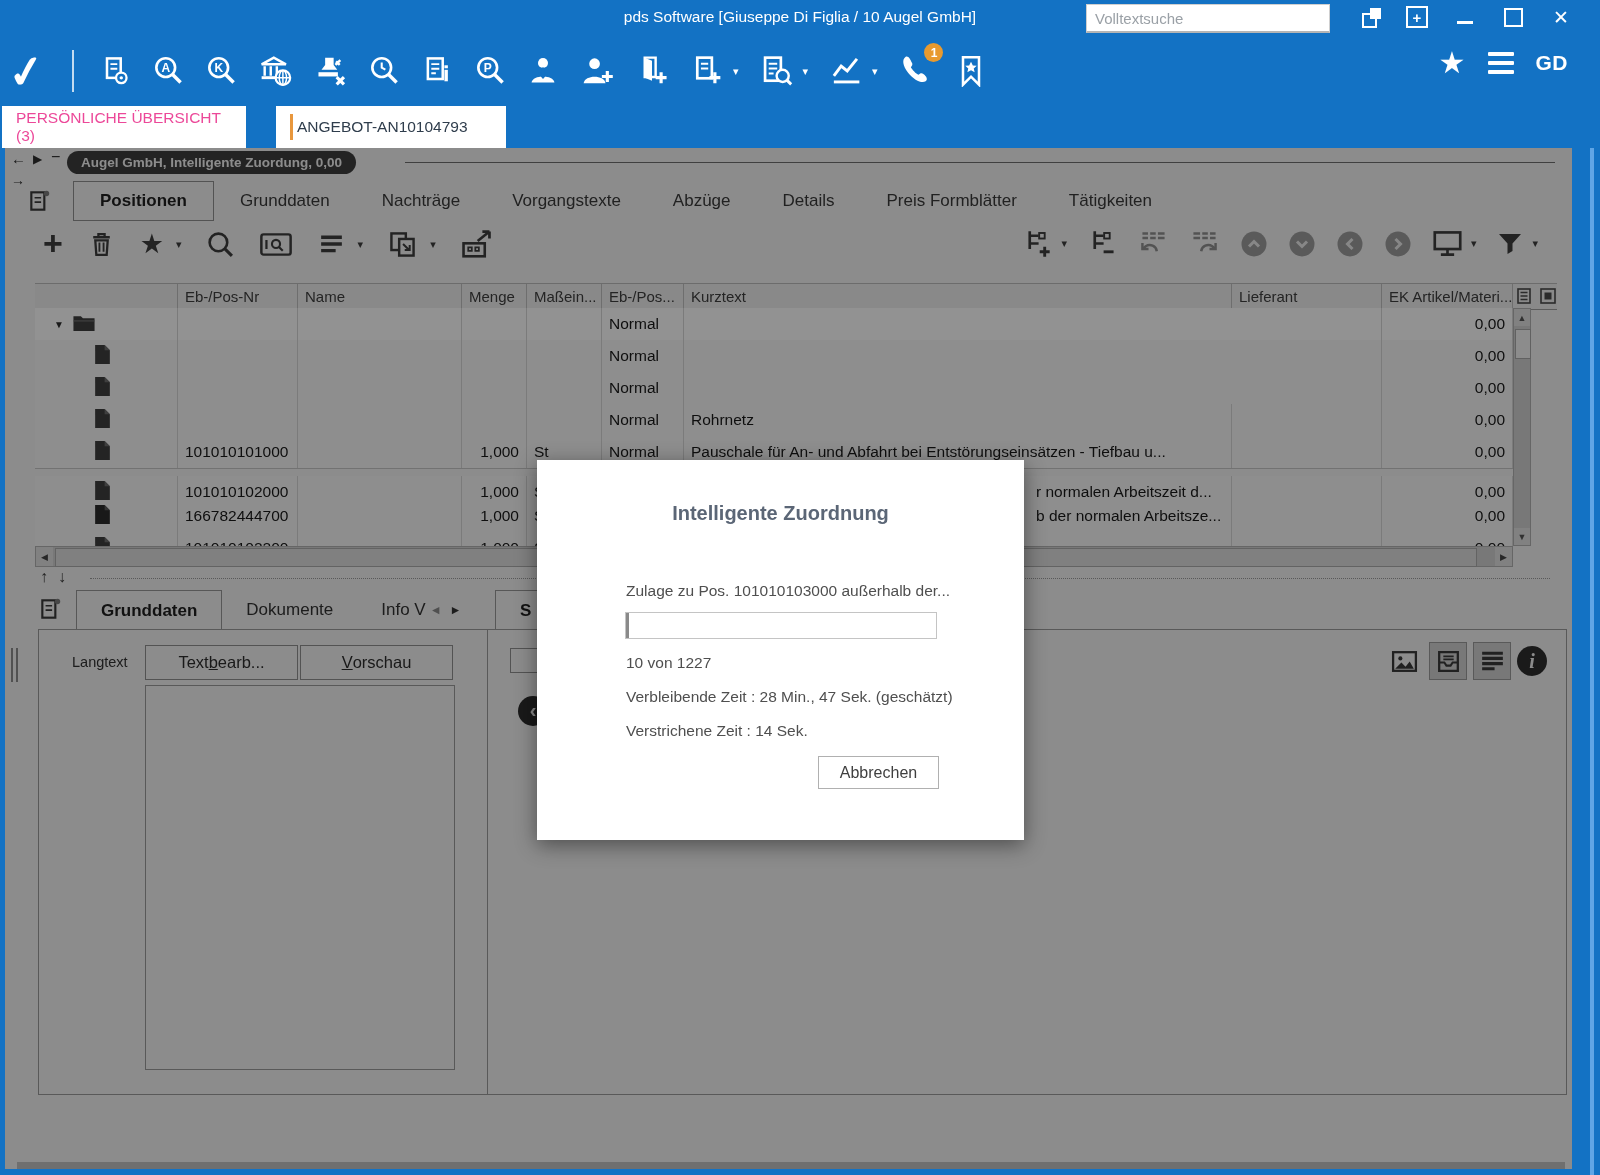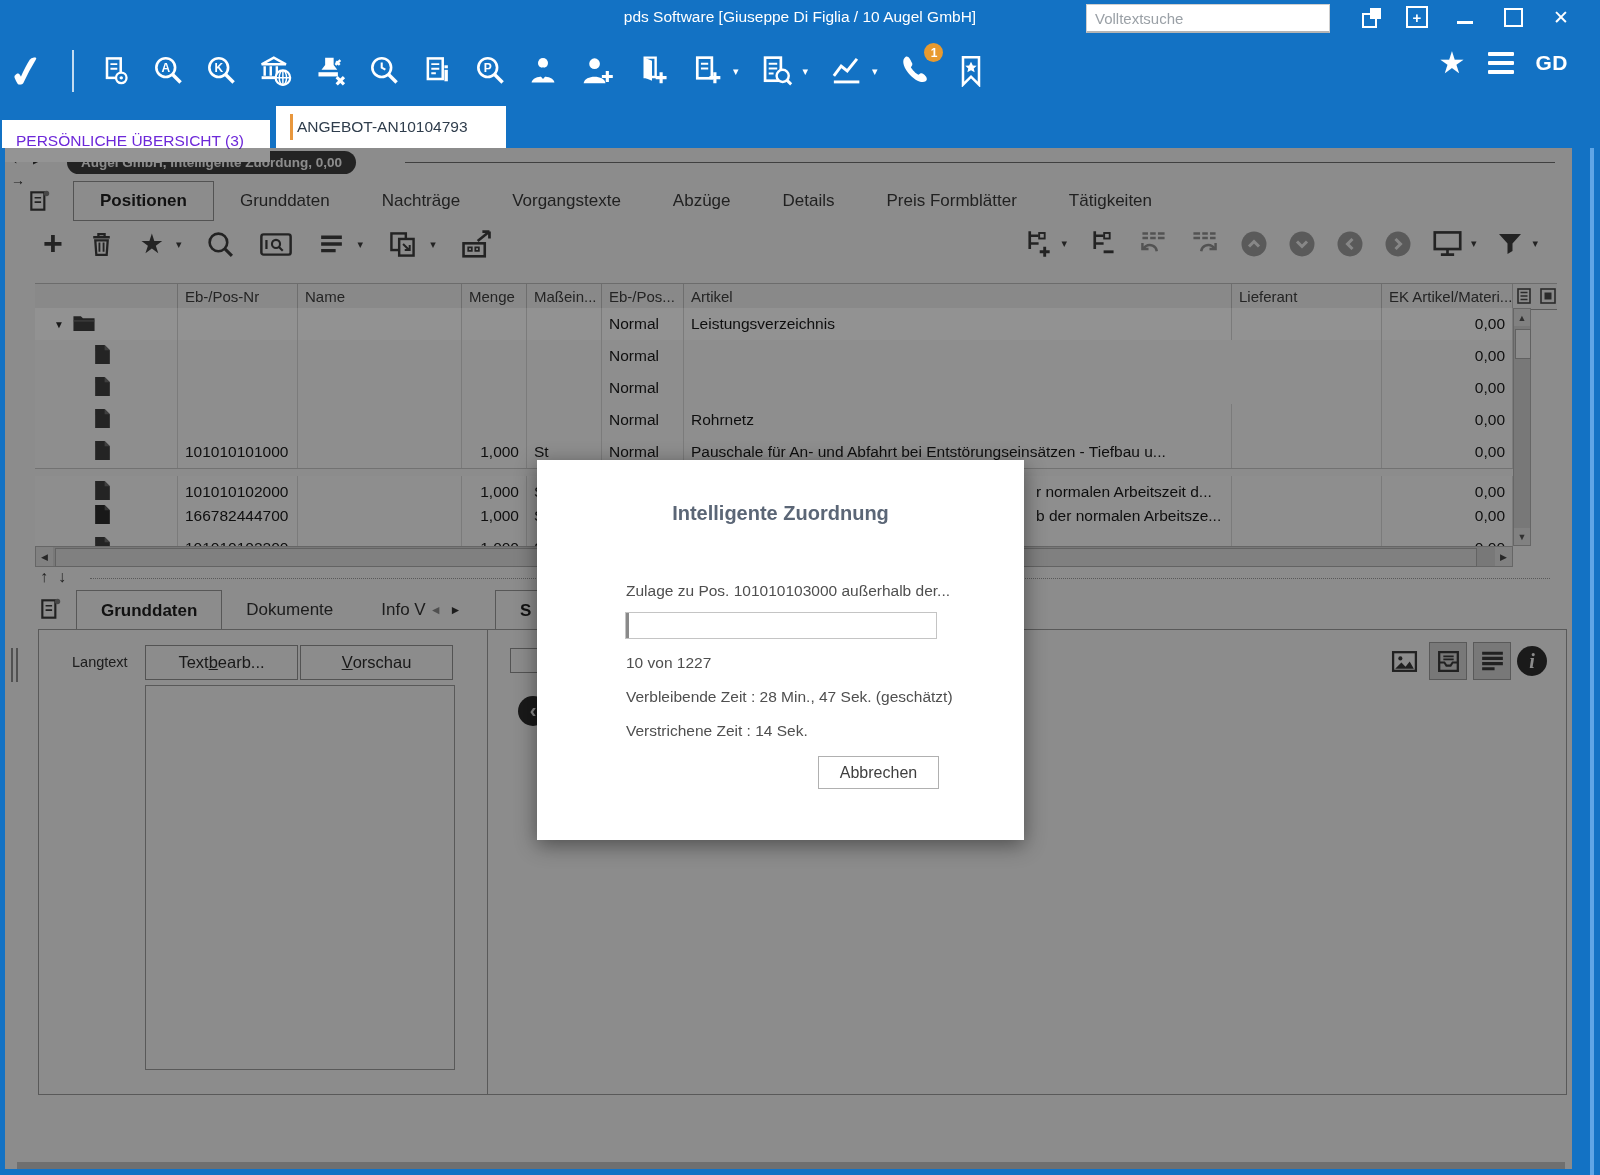--- a/index.html
+++ b/index.html
@@ -32,21 +32,21 @@
   .badge{position:absolute;right:-9px;top:-10px;width:19px;height:19px;border-radius:50%;background:#e89a2f;color:#fff;
          font-size:12px;font-weight:bold;display:flex;align-items:center;justify-content:center;}
   #hdr-right{position:absolute;right:32px;top:48px;display:flex;align-items:center;gap:22px;color:#fff;}
   .star-w{font-size:30px;color:#fff;line-height:1;}
   .burger{display:flex;flex-direction:column;gap:4.5px;}
   .burger i{width:26px;height:4.5px;background:#fff;border-radius:1px;}
   .initials{font-size:21px;font-weight:bold;letter-spacing:.5px;}
   
   #wintabs{position:absolute;left:0;top:103px;width:1600px;height:45px;background:#1372c4;z-index:5;}
   .wtab{position:absolute;top:3px;height:42px;background:#fff;display:flex;align-items:center;padding:0 14px;box-sizing:border-box;}
-  .wtab1{left:2px;width:268px;color:#6d28d9;font-size:15.5px;margin-top:14px;}
+  .wtab1{left:2px;width:244px;color:#ec4899;font-size:15.5px;}
   .wtab2{left:276px;width:230px;color:#2f3d4c;font-size:15.5px;font-weight:normal;}
   .caret-orange{width:3px;height:26px;background:#e8973d;margin-right:4px;}
   
   #content{position:absolute;left:5px;top:148px;width:1567px;height:1021px;background:#f1f1f1;overflow:hidden;}
   .gray-ic{color:#2e2e2e;}
   
   .pill{position:absolute;left:62px;top:3px;height:23px;line-height:23px;padding:0 14px;border-radius:12px;background:#3d3d3d;color:#f2f2f2;font-size:13.5px;font-weight:bold;}
   .ctx-line{position:absolute;left:400px;top:14px;width:1150px;border-top:1px solid #6f6f6f;}
   
   #main-tabs{position:absolute;left:68px;top:32px;height:42px;display:flex;align-items:center;}
@@ -429,21 +429,21 @@
     </div>
 
     <div id="tbl">
       <div class="thead">
         <div class="hcell c0"></div>
         <div class="hcell c1">Eb-/Pos-Nr</div>
         <div class="hcell c2">Name</div>
         <div class="hcell c3">Menge</div>
         <div class="hcell c4">Maßein...</div>
         <div class="hcell c5">Eb-/Pos...</div>
-        <div class="hcell c6">Artikel</div>
+        <div class="hcell c6">Kurztext</div>
         <div class="hcell c7">Lieferant</div>
         <div class="hcell c8" style="justify-content:flex-start;">EK Artikel/Materi...</div>
         <span class="abs" style="left:1482px;top:4px;"><svg width="14" height="16" viewBox="0 0 14 16">
               <rect x="1" y="1" width="12" height="14" fill="none" stroke="#4a4a4a" stroke-width="1.6"></rect>
               <path d="M3.5 4.5h7M3.5 8h7M3.5 11.5h7" stroke="#4a4a4a" stroke-width="1.4"></path>
             </svg></span>
         <span class="abs" style="left:1505px;top:4px;"><svg width="16" height="16" viewBox="0 0 16 16">
               <rect x="1" y="1" width="14" height="14" fill="none" stroke="#4a4a4a" stroke-width="1.6"></rect>
               <rect x="4.5" y="4.5" width="7" height="7" fill="#4a4a4a"></rect>
             </svg></span>
@@ -455,21 +455,20 @@
             <span><svg width="24" height="19" viewBox="0 0 22 18">
                 <path d="M1 3h7l2 2h11v12H1z" fill="#3f3f3f"></path>
                 <path d="M1 7.5h20" stroke="#777" stroke-width="1"></path>
               </svg></span>
           </div>
         <div class="cell c1"></div>
         <div class="cell c2"></div>
         <div class="cell c3 num"></div>
         <div class="cell c4"></div>
         <div class="cell c5">Normal</div>
-        <div class="cell c6">Leistungsverzeichnis</div>
         <div class="cell c7"></div>
         <div class="cell c8 num">0,00</div>
       </div>
       <div class="trow" style="top:57px;">
         <div class="cell c0">
             <span class="docind"><svg width="17" height="21" viewBox="0 0 16 20">
                 <path d="M1 1h9l5 5v13H1z" fill="#3f3f3f"></path>
                 <path d="M10 1l5 5h-5z" fill="#6d6d6d"></path>
               </svg></span>
           </div>

